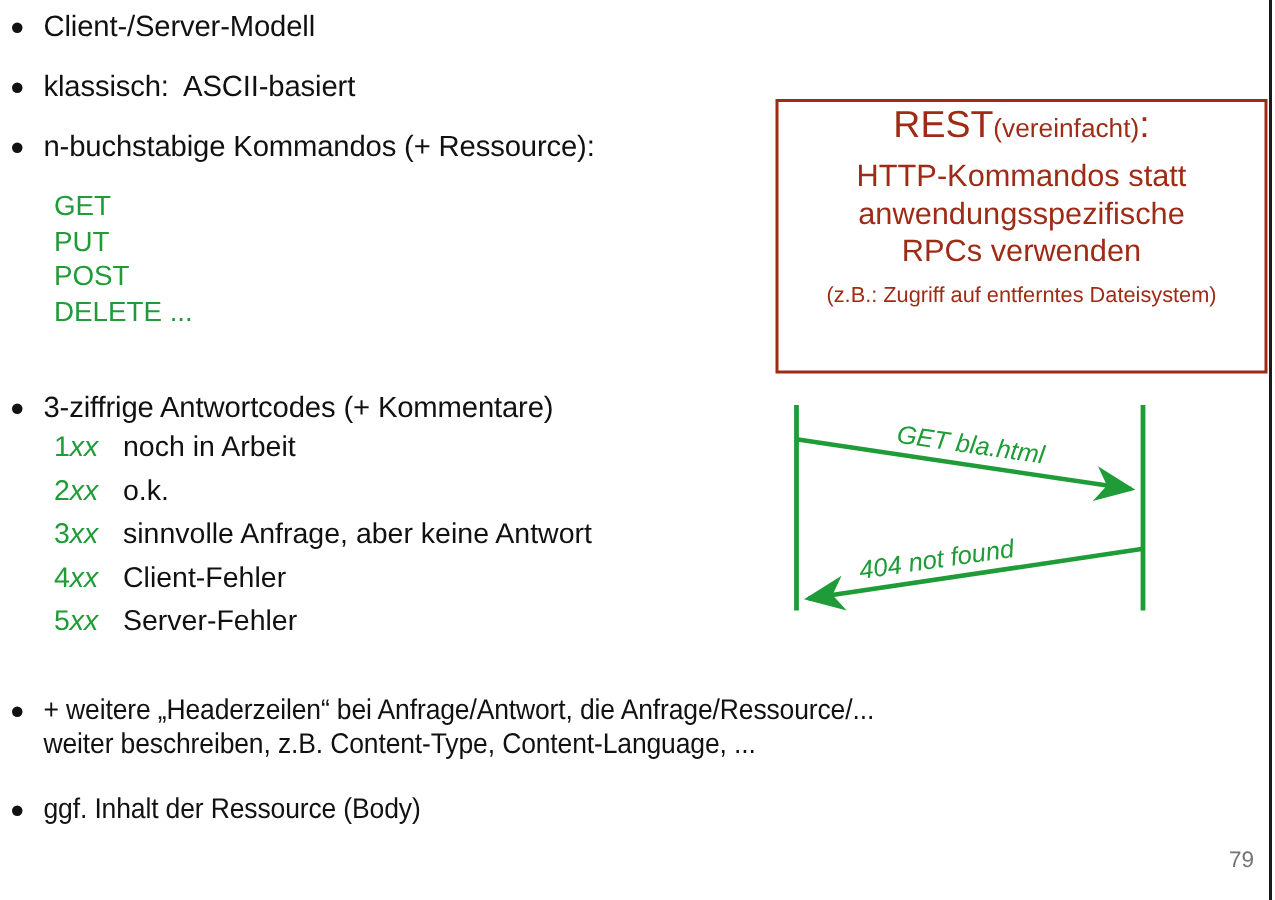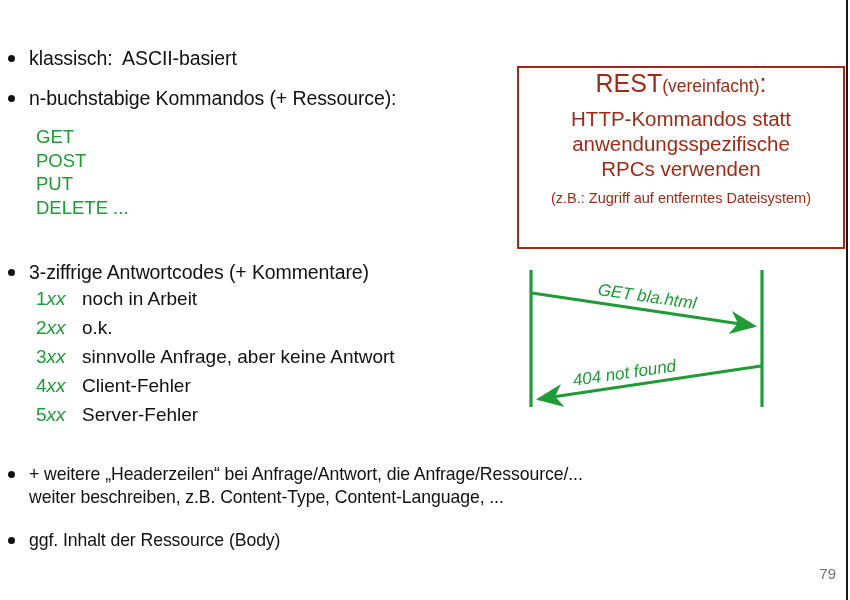--- a/index.html
+++ b/index.html
@@ -169,35 +169,39 @@
     font-weight: normal;
   }
 </style>
 </head>
 <body>
 
 <div id="slide">
 
   <div class="page-edge"></div>
 
+  <div class="bullet" style="top:6px;">
+    <span class="dot"></span>
+    <span class="btxt">Client-/Server-Modell</span>
+  </div>
 
   <div class="bullet" style="top:46px;">
     <span class="dot"></span>
     <span class="btxt">klassisch:  ASCII-basiert</span>
   </div>
 
   <div class="bullet" style="top:86px;">
     <span class="dot"></span>
     <span class="btxt">n-buchstabige Kommandos (+ Ressource):</span>
   </div>
 
   <div class="verbs">
     <div>GET</div>
+    <div>PUT</div>
     <div>POST</div>
-    <div>PUT</div>
     <div>DELETE ...</div>
   </div>
 
   <div class="bullet" style="top:260px;">
     <span class="dot"></span>
     <span class="btxt">3-ziffrige Antwortcodes (+ Kommentare)</span>
   </div>
 
   <div class="codes">
     <div class="row">

